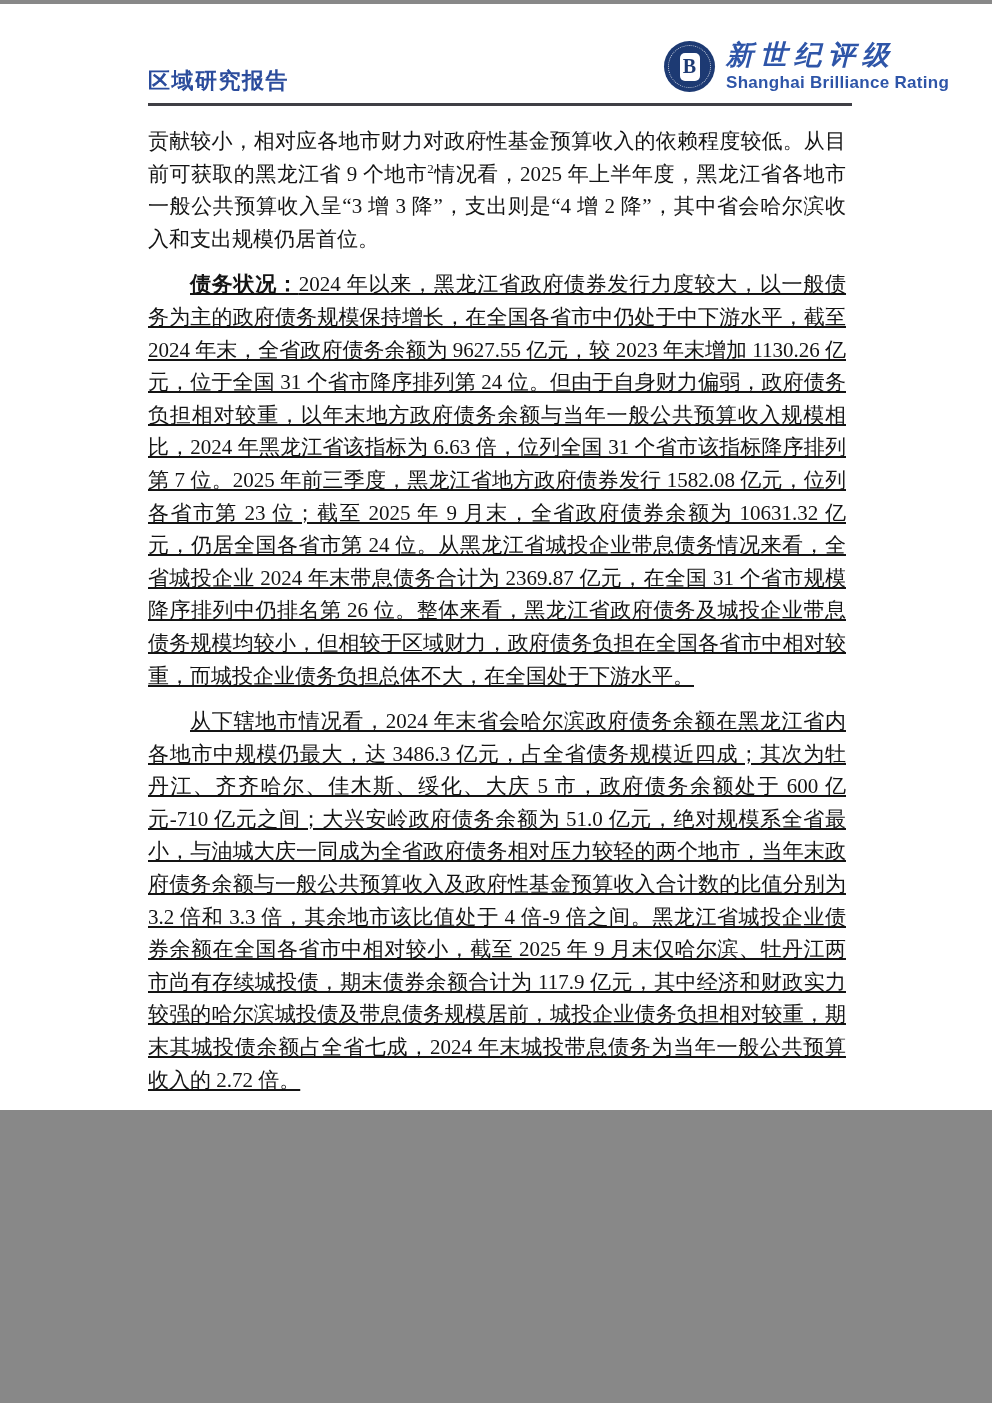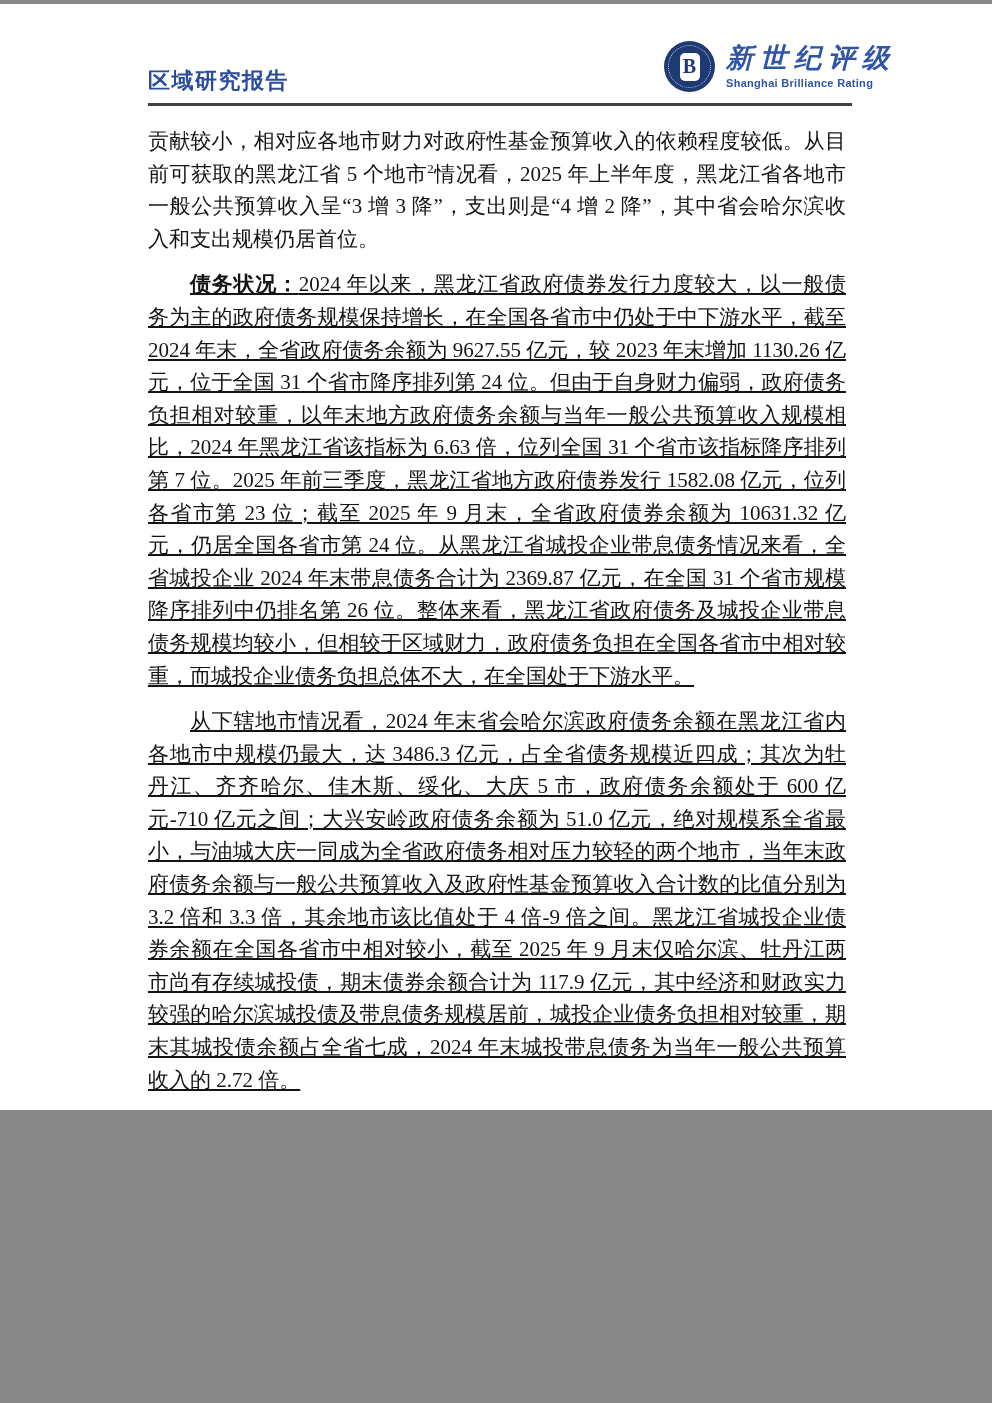--- a/index.html
+++ b/index.html
@@ -59,21 +59,21 @@
     font-family:"Liberation Serif",serif;
   }
   .brand-text{display:flex;flex-direction:column;line-height:1.1;}
   .brand-cn{
     font-size:27px;font-weight:bold;font-style:italic;
     color:var(--brand-blue);
     letter-spacing:7px;white-space:nowrap;
     font-family:Liberation Serif, serif;
   }
   .brand-en{
-    font-size:11px;font-weight:bold;
+    font-size:17px;font-weight:bold;
     color:var(--brand-blue);
     letter-spacing:.3px;white-space:nowrap;
     font-family:"Liberation Sans","DejaVu Sans",sans-serif;
     margin-top:3px;
   }
   
   .report-body{
     position:absolute;left:148px;top:121px;width:698px;
     font-size:21px;line-height:32.6px;
     text-align:justify;
@@ -116,21 +116,21 @@
       <div class="brand-cn">新世纪评级</div>
       <div class="brand-en">Shanghai Brilliance Rating</div>
     </div>
   </div>
 
   <div class="header-rule"></div>
 
   <div class="report-body">
 
     <p class="para">
-      <span>贡献较小，相对应各地市财力对政府性基金预算收入的依赖程度较低。从目前可获取的黑龙江省 5 个地市</span><sup class="fn-ref">2</sup><span>情况看，2025 年上半年度，黑龙江省各地市一般公共预算收入呈“3 增 3 降”，支出则是“4 增 2 降”，其中省会哈尔滨收入和支出规模仍居首位。</span>
+      <span>贡献较小，相对应各地市财力对政府性基金预算收入的依赖程度较低。从目前可获取的黑龙江省 9 个地市</span><sup class="fn-ref">2</sup><span>情况看，2025 年上半年度，黑龙江省各地市一般公共预算收入呈“3 增 3 降”，支出则是“4 增 2 降”，其中省会哈尔滨收入和支出规模仍居首位。</span>
     </p>
 
     <p class="para indent">
       <strong>债务状况：</strong><span>2024 年以来，黑龙江省政府债券发行力度较大，以一般债务为主的政府债务规模保持增长，在全国各省市中仍处于中下游水平，截至 2024 年末，全省政府债务余额为 9627.55 亿元，较 2023 年末增加 1130.26 亿元，位于全国 31 个省市降序排列第 24 位。但由于自身财力偏弱，政府债务负担相对较重，以年末地方政府债务余额与当年一般公共预算收入规模相比，2024 年黑龙江省该指标为 6.63 倍，位列全国 31 个省市该指标降序排列第 7 位。2025 年前三季度，黑龙江省地方政府债券发行 1582.08 亿元，位列各省市第 23 位；截至 2025 年 9 月末，全省政府债券余额为 10631.32 亿元，仍居全国各省市第 24 位。从黑龙江省城投企业带息债务情况来看，全省城投企业 2024 年末带息债务合计为 2369.87 亿元，在全国 31 个省市规模降序排列中仍排名第 26 位。整体来看，黑龙江省政府债务及城投企业带息债务规模均较小，但相较于区域财力，政府债务负担在全国各省市中相对较重，而城投企业债务负担总体不大，在全国处于下游水平。</span>
     </p>
 
     <p class="para indent">从下辖地市情况看，2024 年末省会哈尔滨政府债务余额在黑龙江省内各地市中规模仍最大，达 3486.3 亿元，占全省债务规模近四成；其次为牡丹江、齐齐哈尔、佳木斯、绥化、大庆 5 市，政府债务余额处于 600 亿元-710 亿元之间；大兴安岭政府债务余额为 51.0 亿元，绝对规模系全省最小，与油城大庆一同成为全省政府债务相对压力较轻的两个地市，当年末政府债务余额与一般公共预算收入及政府性基金预算收入合计数的比值分别为 3.2 倍和 3.3 倍，其余地市该比值处于 4 倍-9 倍之间。黑龙江省城投企业债券余额在全国各省市中相对较小，截至 2025 年 9 月末仅哈尔滨、牡丹江两市尚有存续城投债，期末债券余额合计为 117.9 亿元，其中经济和财政实力较强的哈尔滨城投债及带息债务规模居前，城投企业债务负担相对较重，期末其城投债余额占全省七成，2024 年末城投带息债务为当年一般公共预算收入的 2.72 倍。</p>
 
   </div>
 

